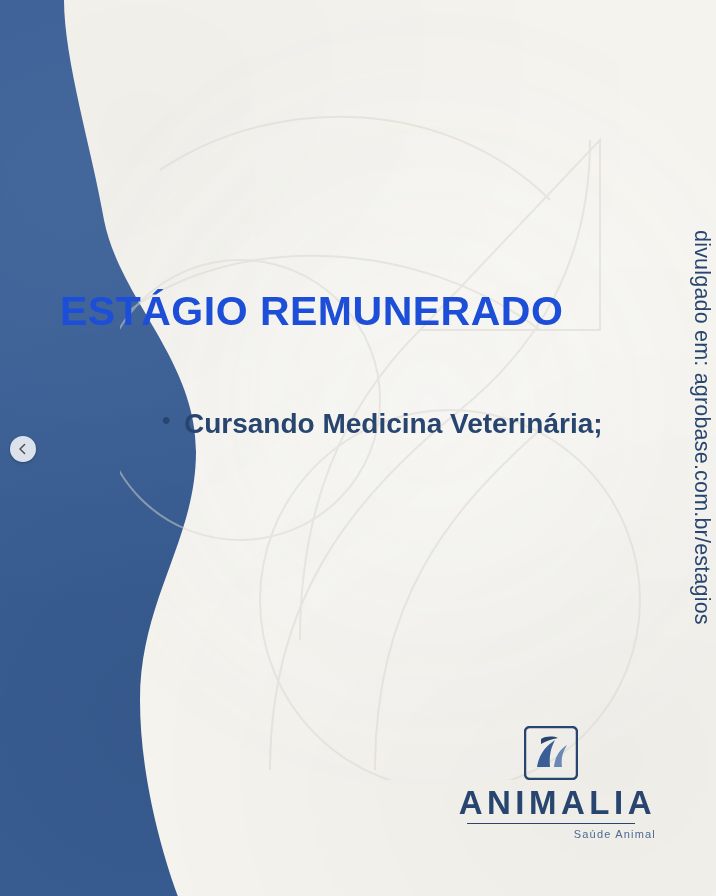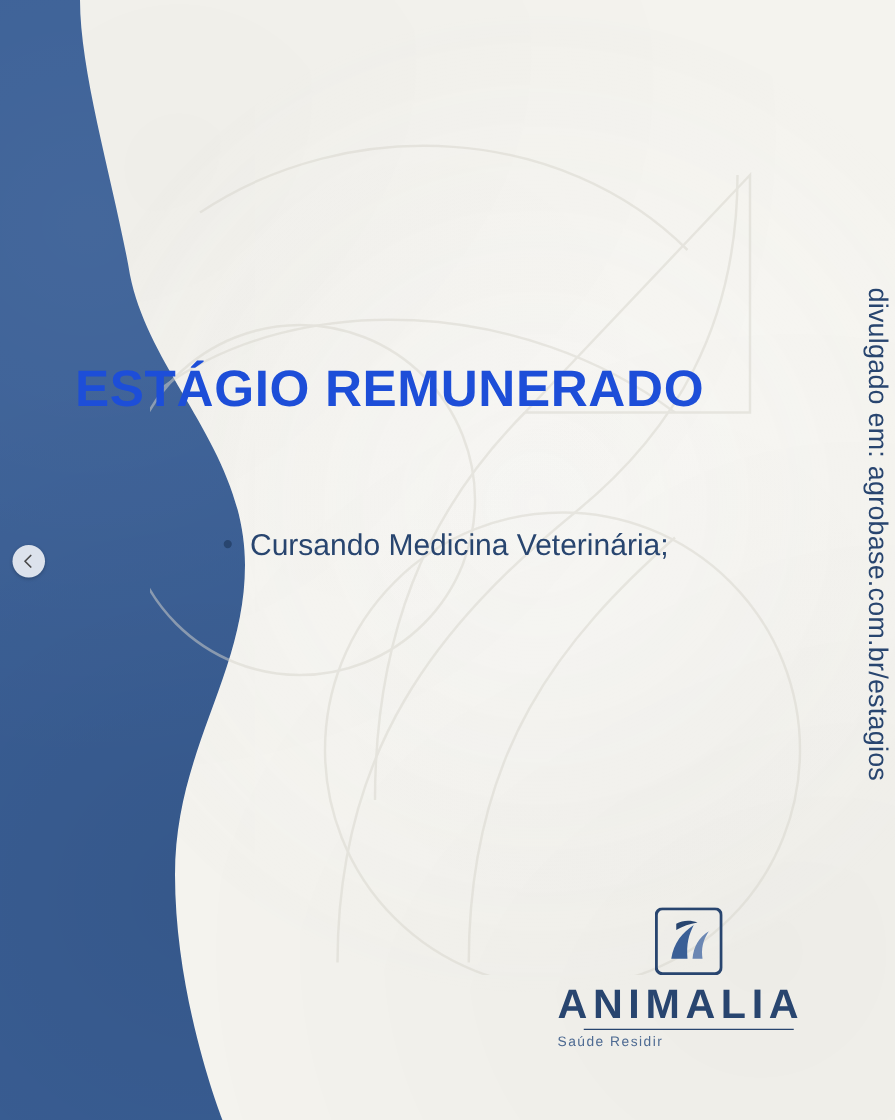--- a/index.html
+++ b/index.html
@@ -88,26 +88,26 @@
     display: block;
     white-space: nowrap;
   }
 
   
   .bullets {
     position: absolute;
     left: 160px;
     top: 404px;
     width: 540px;
-    margin: 16px;
+    margin: 0;
     padding: 0;
     list-style: none;
     color: #28456f;
-    font-weight: normal;
-    font-size: 24px;
+    font-weight: bold;
+    font-size: 28px;
     line-height: 1.42;
   }
   .bullets li {
     position: relative;
     padding-left: 24px;
     text-align: justify;
     text-justify: inter-word;
   }
   .bullets li::before {
     content: "\2022";
@@ -151,21 +151,21 @@
     cursor: pointer;
   }
   .carousel-prev svg { display: block; }
 
   
   .logo {
     position: absolute;
     right: 60px;
     bottom: 56px;
     width: 210px;
-    text-align: left;
+    text-align: right;
   }
   .logo-mark {
     width: 54px;
     height: 54px;
     margin: 0 auto 6px auto;
     display: block;
   }
   .logo-word {
     font-size: 33px;
     font-weight: bold;
@@ -228,16 +228,16 @@
 
   <div class="logo">
     <svg class="logo-mark" viewBox="0 0 54 54">
       <rect x="1" y="1" width="52" height="52" rx="5" fill="none" stroke="#28456f" stroke-width="2.5"></rect>
       <path d="M13 41 C 15 28, 22 20, 31 14 C 27 22, 25 29, 26 41 Z" fill="#3a5f96"></path>
       <path d="M30 41 C 31 31, 35 24, 43 19 C 38 27, 37 33, 38 41 Z" fill="#6b87b3"></path>
       <path d="M17 13 C 22 10, 29 10, 34 12 C 28 13, 22 15, 17 18 Z" fill="#28456f"></path>
     </svg>
     <div class="logo-word">ANIMALIA</div>
     <div class="logo-rule"></div>
-    <div class="logo-sub">Saúde Residir</div>
+    <div class="logo-sub">Saúde Animal</div>
   </div>
 
 </div>
 
 </body></html>

